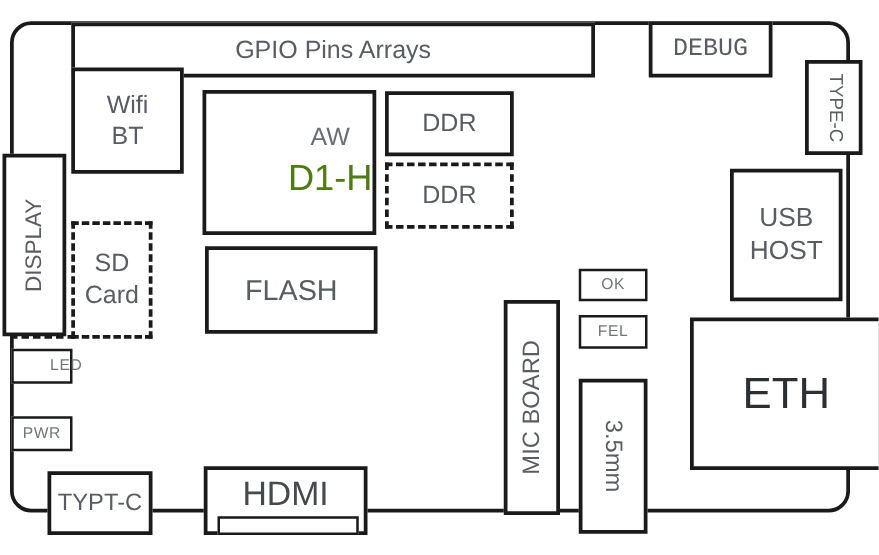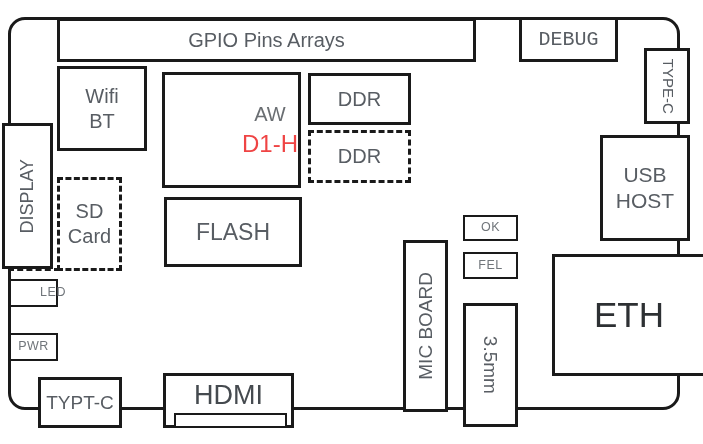--- a/index.html
+++ b/index.html
@@ -20,27 +20,27 @@
   .small-label{font-size:12.5px;letter-spacing:0.5px;color:#70757a;}
   .stack span{display:block;}
 
   #board-outline{
     position:absolute;left:8px;top:17px;width:672px;height:393px;
     border:3px solid #1a1a1a;border-radius:17px;background:#ffffff;
   }
   #gpio-box{left:57px;top:18px;width:419px;height:44px;font-size:20px;}
   #debug-box{left:519px;top:17px;width:99px;height:45px;font-size:20px;font-family:Liberation Mono, monospace;}
   #typec-box{left:644px;top:48px;width:46px;height:76px;font-size:15px;}
-  #wifi-box{left:57px;top:66px;width:90px;height:85px;font-size:20px;}
+  #wifi-box{left:57px;top:54px;width:90px;height:85px;font-size:20px;}
   #soc-box{left:162px;top:72px;width:139px;height:116px;justify-content:flex-end;}
   #soc-box .l1{font-size:20px;color:#6a6e72;}
-  #soc-box .l2{font-size:24px;color:#ef4444;margin-top:2px;}
+  #soc-box .l2{font-size:29px;color:#4d7c0f;margin-top:2px;}
   #ddr1-box{left:308px;top:73px;width:103px;height:52px;font-size:20px;}
   #ddr2-box{left:308px;top:130px;width:103px;height:53px;font-size:20px;}
-  #usb-host-box{left:600px;top:135px;width:90px;height:106px;font-size:21px;}
+  #usb-host-box{left:584px;top:135px;width:90px;height:106px;font-size:21px;}
   #display-box{left:2px;top:123px;width:51px;height:146px;font-size:18px;}
   #sd-box{left:57px;top:177px;width:65px;height:94px;font-size:20px;}
   #sd-ext-line{position:absolute;left:8px;top:268px;width:52px;height:0;border-top:3px dashed #1a1a1a;}
   #flash-box{left:164px;top:197px;width:138px;height:70px;font-size:23px;}
   #ok-box{left:463px;top:215px;width:55px;height:26px;}
   #fel-box{left:463px;top:252px;width:55px;height:27px;}
   #eth-box{left:552px;top:254px;width:154px;height:122px;font-size:35px;color:#2d3033;}
   #led-box{left:9px;top:279px;width:49px;height:28px;padding-left:39px;}
   #pwr-box{left:9px;top:333px;width:49px;height:28px;}
   #mic-box{left:403px;top:240px;width:45px;height:172px;font-size:19px;}

